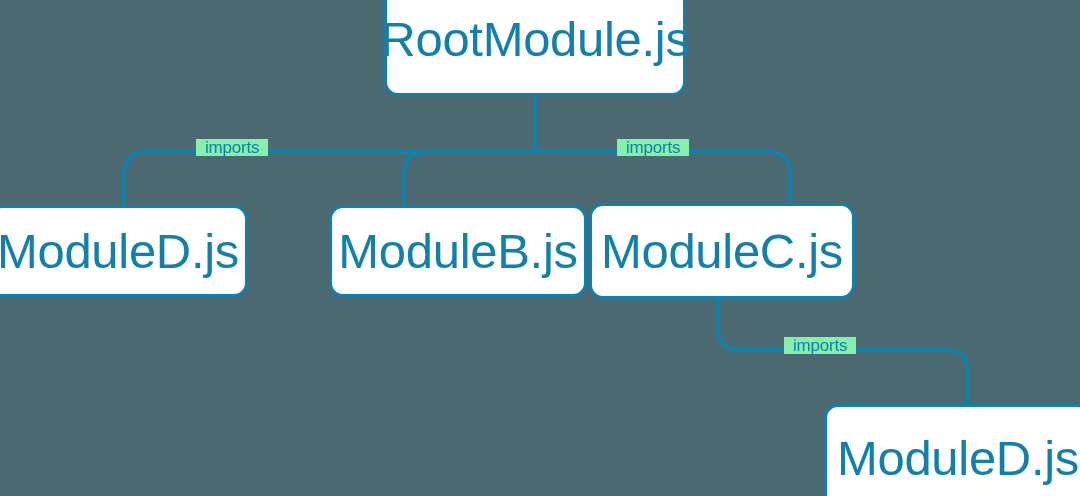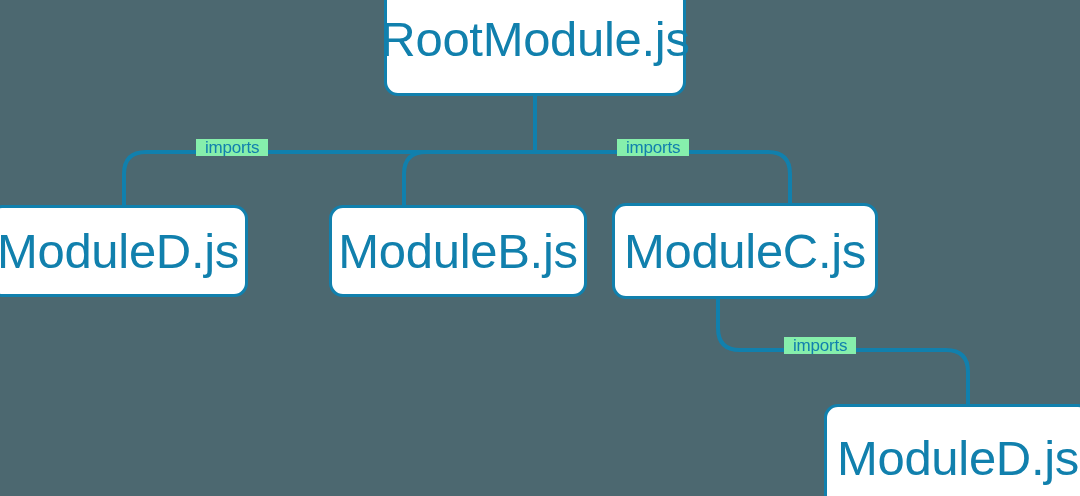--- a/index.html
+++ b/index.html
@@ -52,21 +52,21 @@
     white-space: nowrap;
     z-index: 6;
     background: #86efac;
     padding: 0 9px;
     line-height: 1;
   }
   
   #node-root      { left: 384px; top: -18px;  width: 302px; height: 114px; }
   #node-a         { left: -12px; top: 205px;  width: 260px; height: 92px; }
   #node-b         { left: 288px; top: 205px;  width: 258px; height: 92px; margin-left: 41px; }
-  #node-c         { left: 612px; top: 203px;  width: 266px; height: 96px; text-align: center; }
+  #node-c         { left: 589px; top: 203px;  width: 266px; height: 96px; text-align: center; }
   #node-d         { left: 824px; top: 404px;  width: 268px; height: 108px; }
   
   #label-imports-a { left: 196px; top: 139px; }
   #label-imports-c { left: 617px; top: 139px; }
   #label-imports-d { left: 784px; top: 337px; }
 </style>
 </head>
 <body>
 
 <div id="diagram-canvas">

